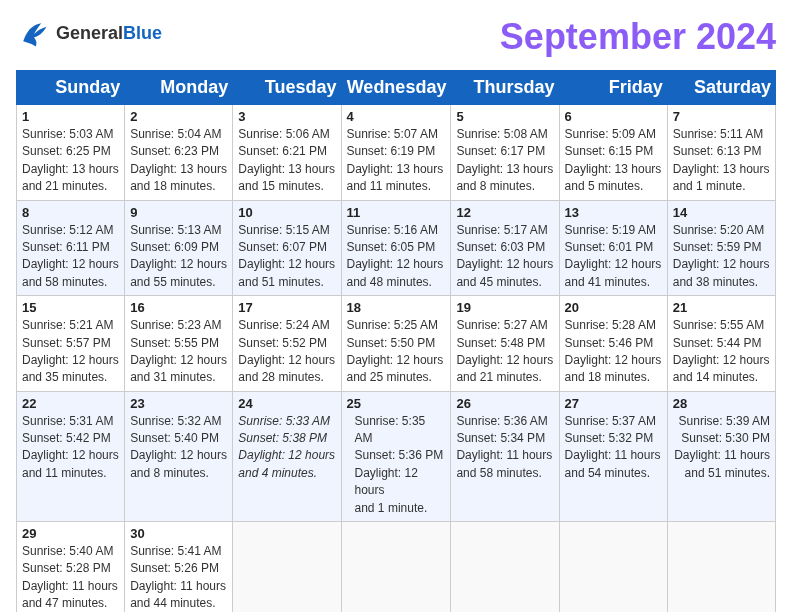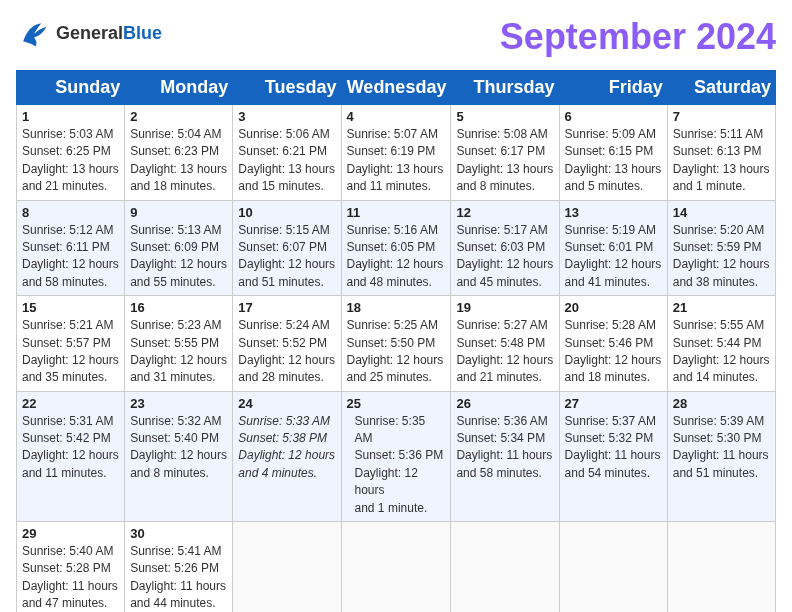--- a/index.html
+++ b/index.html
@@ -308,21 +308,21 @@
         </td>
         <td>
           <span class="day-num">27</span>
           <div class="day-info" style="white-space: pre-line;">Sunrise: 5:37 AM
 Sunset: 5:32 PM
 Daylight: 11 hours
 and 54 minutes.</div>
         </td>
         <td>
           <span class="day-num">28</span>
-          <div class="day-info" style="white-space: pre-line;">Sunrise: 5:39 AM
+          <div class="day-info" style="white-space: pre-line; text-align: right;">Sunrise: 5:39 AM
 Sunset: 5:30 PM
 Daylight: 11 hours
 and 51 minutes.</div>
         </td>
       </tr>
       <tr>
         <td>
           <span class="day-num">29</span>
           <div class="day-info" style="white-space: pre-line;">Sunrise: 5:40 AM
 Sunset: 5:28 PM

